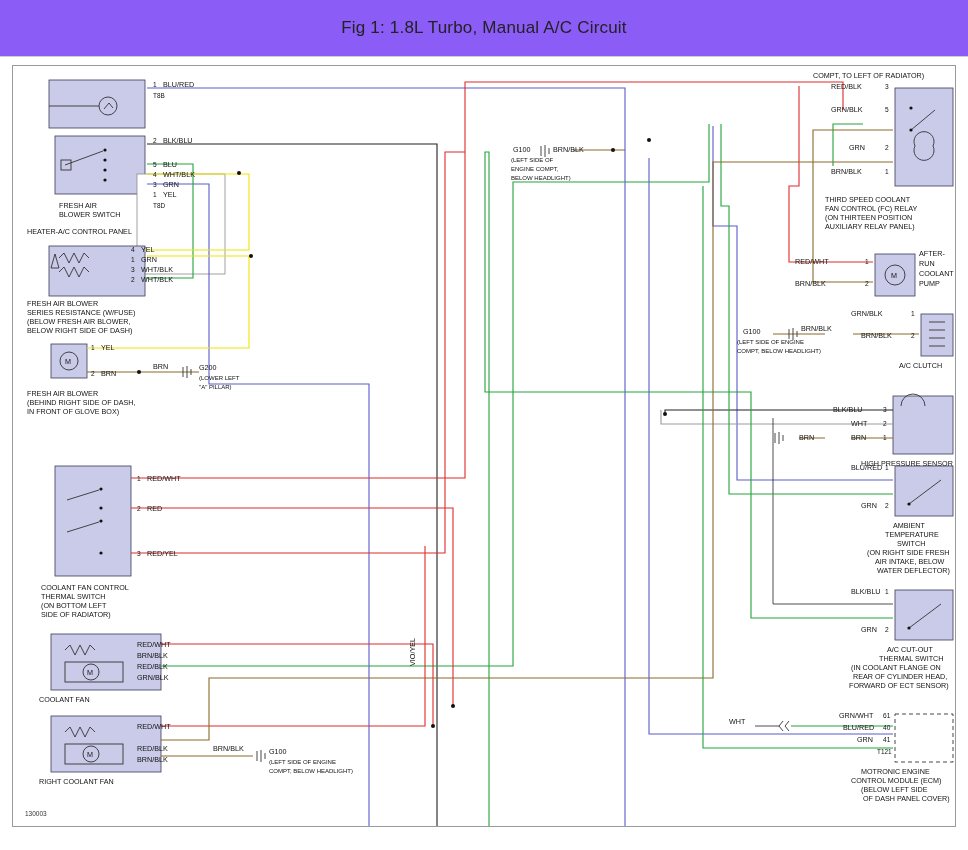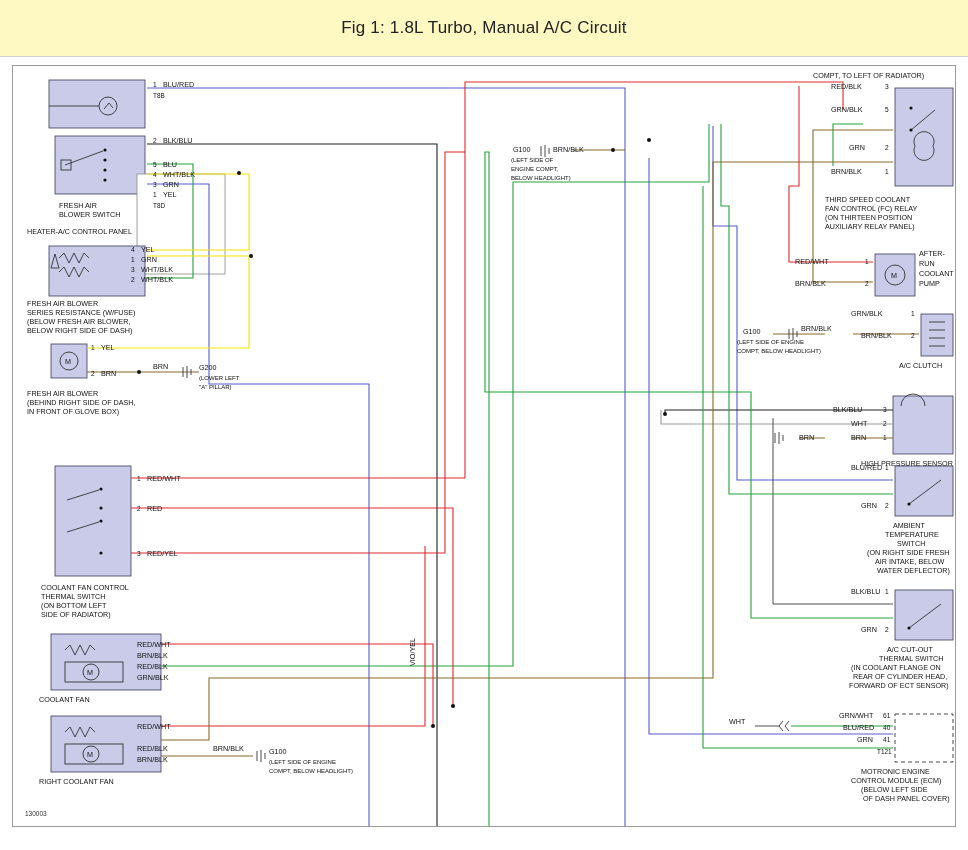--- a/index.html
+++ b/index.html
@@ -1,17 +1,17 @@
 <!DOCTYPE html>
 <html><head>
 <meta charset="utf-8">
 <style>
   html,body{margin:0;padding:0;background:#ffffff;}
   body{width:968px;height:850px;font-family:"Liberation Sans",sans-serif;overflow:hidden;}
-  .header{height:56px;background:#fef9c3;display:flex;align-items:center;justify-content:center;border-bottom:1px solid #cfcfcf;}
+  .header{height:56px;background:#8b5cf6;display:flex;align-items:center;justify-content:center;border-bottom:1px solid #cfcfcf;}
   .header-title{font-size:17px;color:#222;letter-spacing:.2px;}
   .canvas-wrap{position:relative;width:944px;height:762px;margin:8px auto 0 auto;border:1px solid #9a9a9a;background:#fff;box-sizing:border-box;overflow:hidden;}
   svg.diagram{position:absolute;left:0;top:0;width:942px;height:760px;}
   .lbl{font-family:"Liberation Sans",sans-serif;font-size:7.2px;fill:#111;}
   .lbl.sm{font-size:6.4px;}
   .lbl.tiny{font-size:6px;}
   .pin{font-family:"Liberation Sans",sans-serif;font-size:6.6px;fill:#111;}
   .box{fill:#c9cbe8;stroke:#3a3a5a;stroke-width:.8;}
   .boxw{fill:#ffffff;stroke:#8a8a8a;stroke-width:.8;}
   .dash{fill:none;stroke:#333;stroke-width:.9;stroke-dasharray:4 3;}

